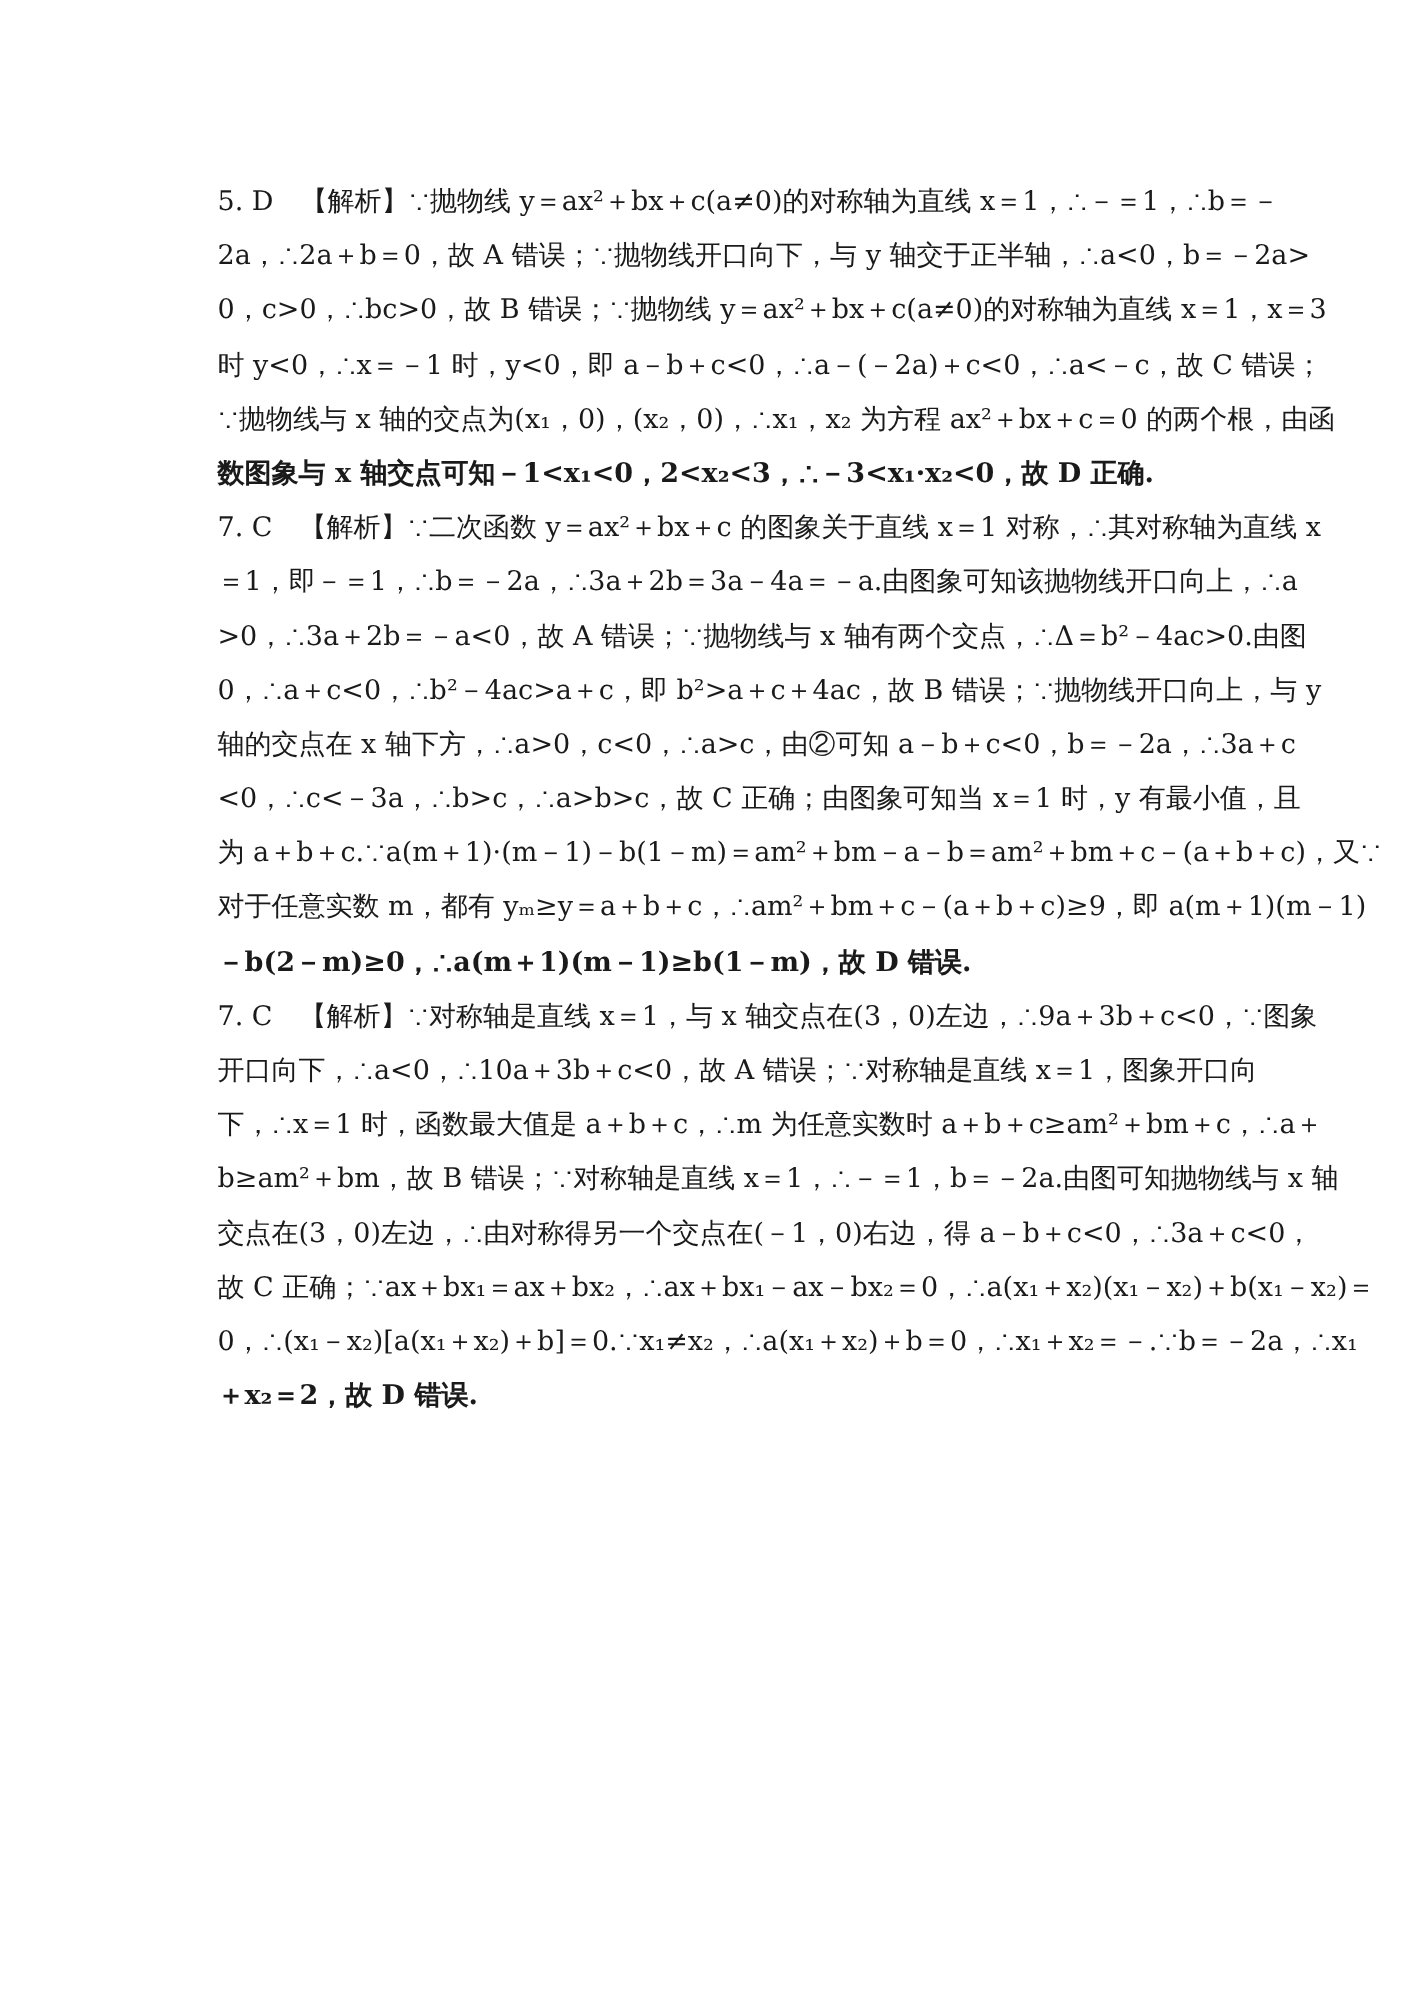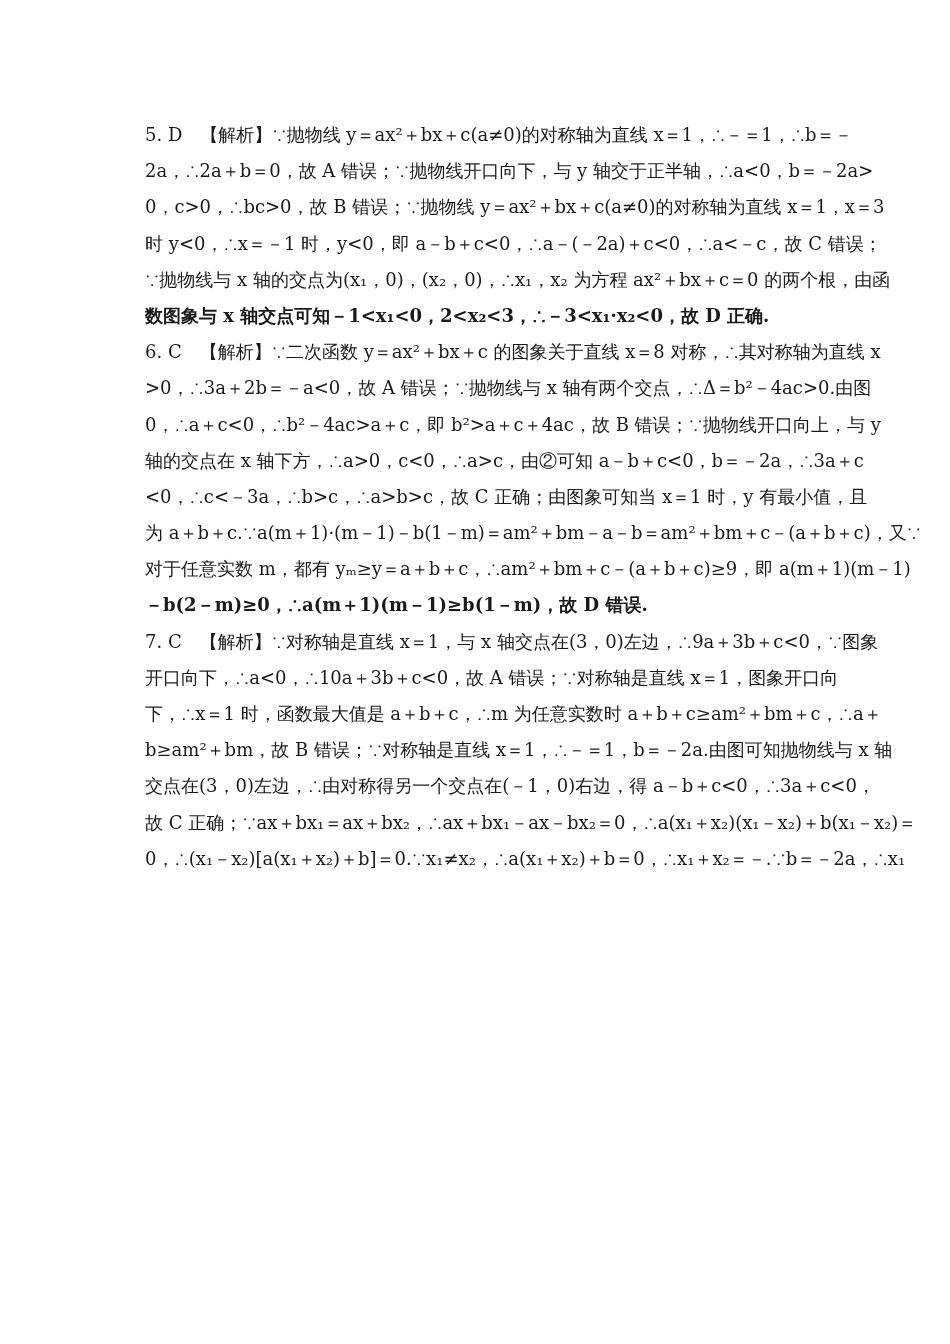--- a/index.html
+++ b/index.html
@@ -16,31 +16,33 @@
 <div class="page">
   <div>
     <div class="line">5. D　【解析】∵抛物线 y＝ax²＋bx＋c(a≠0)的对称轴为直线 x＝1，∴－＝1，∴b＝－</div>
     <div class="line">2a，∴2a＋b＝0，故 A 错误；∵抛物线开口向下，与 y 轴交于正半轴，∴a&lt;0，b＝－2a&gt;</div>
     <div class="line">0，c&gt;0，∴bc&gt;0，故 B 错误；∵抛物线 y＝ax²＋bx＋c(a≠0)的对称轴为直线 x＝1，x＝3</div>
     <div class="line">时 y&lt;0，∴x＝－1 时，y&lt;0，即 a－b＋c&lt;0，∴a－(－2a)＋c&lt;0，∴a&lt;－c，故 C 错误；</div>
     <div class="line">∵抛物线与 x 轴的交点为(x₁，0)，(x₂，0)，∴x₁，x₂ 为方程 ax²＋bx＋c＝0 的两个根，由函</div>
     <div class="line last">数图象与 x 轴交点可知－1&lt;x₁&lt;0，2&lt;x₂&lt;3，∴－3&lt;x₁·x₂&lt;0，故 D 正确.</div>
   </div>
   <div>
-    <div class="line">6. C　【解析】∵二次函数 y＝ax²＋bx＋c 的图象关于直线 x＝8 对称，∴其对称轴为直线 x</div>
+    <div class="line">7. C　【解析】∵二次函数 y＝ax²＋bx＋c 的图象关于直线 x＝1 对称，∴其对称轴为直线 x</div>
+    <div class="line">＝1，即－＝1，∴b＝－2a，∴3a＋2b＝3a－4a＝－a.由图象可知该抛物线开口向上，∴a</div>
     <div class="line">&gt;0，∴3a＋2b＝－a&lt;0，故 A 错误；∵抛物线与 x 轴有两个交点，∴Δ＝b²－4ac&gt;0.由图</div>
     <div class="line">0，∴a＋c&lt;0，∴b²－4ac&gt;a＋c，即 b²&gt;a＋c＋4ac，故 B 错误；∵抛物线开口向上，与 y</div>
     <div class="line">轴的交点在 x 轴下方，∴a&gt;0，c&lt;0，∴a&gt;c，由②可知 a－b＋c&lt;0，b＝－2a，∴3a＋c</div>
     <div class="line">&lt;0，∴c&lt;－3a，∴b&gt;c，∴a&gt;b&gt;c，故 C 正确；由图象可知当 x＝1 时，y 有最小值，且</div>
     <div class="line">为 a＋b＋c.∵a(m＋1)·(m－1)－b(1－m)＝am²＋bm－a－b＝am²＋bm＋c－(a＋b＋c)，又∵</div>
     <div class="line">对于任意实数 m，都有 yₘ≥y＝a＋b＋c，∴am²＋bm＋c－(a＋b＋c)≥9，即 a(m＋1)(m－1)</div>
     <div class="line last">－b(2－m)≥0，∴a(m＋1)(m－1)≥b(1－m)，故 D 错误.</div>
   </div>
   <div>
     <div class="line">7. C　【解析】∵对称轴是直线 x＝1，与 x 轴交点在(3，0)左边，∴9a＋3b＋c&lt;0，∵图象</div>
     <div class="line">开口向下，∴a&lt;0，∴10a＋3b＋c&lt;0，故 A 错误；∵对称轴是直线 x＝1，图象开口向</div>
     <div class="line">下，∴x＝1 时，函数最大值是 a＋b＋c，∴m 为任意实数时 a＋b＋c≥am²＋bm＋c，∴a＋</div>
     <div class="line">b≥am²＋bm，故 B 错误；∵对称轴是直线 x＝1，∴－＝1，b＝－2a.由图可知抛物线与 x 轴</div>
     <div class="line">交点在(3，0)左边，∴由对称得另一个交点在(－1，0)右边，得 a－b＋c&lt;0，∴3a＋c&lt;0，</div>
     <div class="line">故 C 正确；∵ax＋bx₁＝ax＋bx₂，∴ax＋bx₁－ax－bx₂＝0，∴a(x₁＋x₂)(x₁－x₂)＋b(x₁－x₂)＝</div>
     <div class="line">0，∴(x₁－x₂)[a(x₁＋x₂)＋b]＝0.∵x₁≠x₂，∴a(x₁＋x₂)＋b＝0，∴x₁＋x₂＝－.∵b＝－2a，∴x₁</div>
+    <div class="line last">＋x₂＝2，故 D 错误.</div>
   </div>
 </div>
 
 </body></html>

